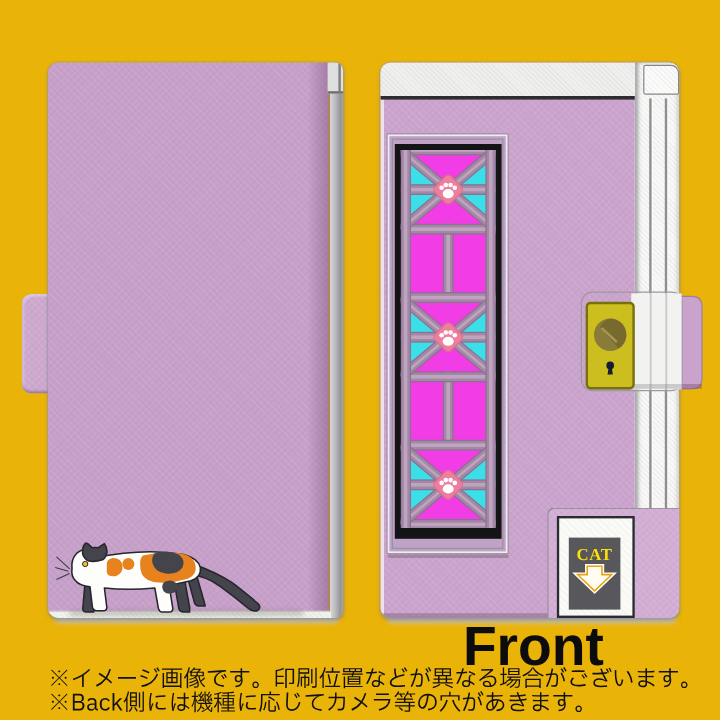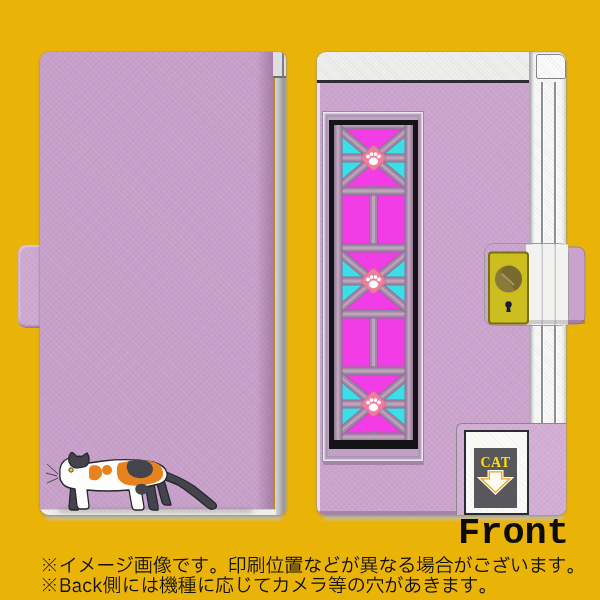--- a/index.html
+++ b/index.html
@@ -244,21 +244,21 @@
 
     <circle cx="28.5" cy="39" r="13.5" fill="#8a7b39"></circle>
     <path d="M28.5,25.5 A13.5,13.5 0 0 1 42,39 A13.5,13.5 0 0 1 35.5,50.5 L20,32.5 A13.5,13.5 0 0 1 28.5,25.5 Z" fill="rgba(75,63,22,.28)"></path>
     <path d="M21.5,33.5 L34,45" stroke="rgba(210,195,120,.5)" stroke-width="2" fill="none"></path>
 
     <circle cx="28.5" cy="64.5" r="3.2" fill="#171c30"></circle>
     <path d="M27.2,66 L26.3,72 L30.7,72 L29.8,66 Z" fill="#171c30"></path>
   </svg>
 
 
-  <div class="abs" style="left:320px;top:515px;width:249px;text-align:right;font-family:Liberation Mono, monospace;font-weight:bold;font-size:37px;line-height:1;color:#0c0c0c;">Front</div>
+  <div class="abs" style="left:320px;top:515px;width:249px;text-align:center;font-family:Liberation Sans, sans-serif;font-weight:bold;font-size:46px;line-height:1;color:#0c0c0c;">Front</div>
 
   <svg class="abs" style="left:39px;top:553px;" width="550" height="24" viewBox="0 0 550 24">
       <path transform="translate(1,19)" fill="#111" d="M9.4 -6.7 3.1 -0.4 2.6 -0.9 8.9 -7.2 2.6 -13.5 3.1 -14.0 9.4 -7.7 15.7 -14.0 16.2 -13.5 9.9 -7.2 16.2 -0.9 15.7 -0.4ZM8.6 -12.5Q8.6 -12.8 8.8 -13.1Q9.0 -13.3 9.4 -13.3Q9.8 -13.3 10.0 -13.1Q10.2 -12.8 10.2 -12.5Q10.2 -12.1 10.0 -11.9Q9.8 -11.7 9.4 -11.7Q9.0 -11.7 8.8 -11.9Q8.6 -12.1 8.6 -12.5ZM3.3 -7.2Q3.3 -7.5 3.5 -7.8Q3.7 -8.0 4.1 -8.0Q4.5 -8.0 4.7 -7.8Q4.9 -7.5 4.9 -7.2Q4.9 -6.8 4.7 -6.6Q4.5 -6.4 4.1 -6.4Q3.7 -6.4 3.5 -6.6Q3.3 -6.8 3.3 -7.2ZM13.9 -7.2Q13.9 -7.5 14.1 -7.8Q14.3 -8.0 14.7 -8.0Q15.1 -8.0 15.3 -7.8Q15.5 -7.5 15.5 -7.2Q15.5 -6.8 15.3 -6.6Q15.1 -6.4 14.7 -6.4Q14.3 -6.4 14.1 -6.6Q13.9 -6.8 13.9 -7.2ZM8.6 -1.9Q8.6 -2.2 8.8 -2.5Q9.0 -2.7 9.4 -2.7Q9.8 -2.7 10.0 -2.5Q10.2 -2.2 10.2 -1.9Q10.2 -1.5 10.0 -1.3Q9.8 -1.1 9.4 -1.1Q9.0 -1.1 8.8 -1.3Q8.6 -1.5 8.6 -1.9Z M35.1 -13.6Q32.8 -11.3 29.8 -9.3V0.6H28.4V-8.5Q25.1 -6.5 21.2 -5.1L20.7 -6.4Q24.5 -7.7 28.0 -9.8Q31.6 -12.0 34.2 -14.6Z M52.6 -2.4Q50.7 -4.2 48.5 -5.9Q45.4 -1.7 40.7 0.2L40.0 -1.1Q44.6 -2.9 47.4 -6.7Q44.6 -8.8 42.2 -10.2L42.9 -11.3Q45.6 -9.8 48.1 -7.9Q49.9 -10.6 51.1 -14.6L52.5 -14.2Q51.2 -10.1 49.3 -7.0Q51.6 -5.2 53.4 -3.5Z M73.3 -6.4H58.3V-7.9H73.3Z M92.1 -12.4Q91.1 -14.1 90.2 -15.4L91.2 -15.9Q92.3 -14.3 93.1 -12.9ZM90.0 -11.4Q89.2 -13.0 88.1 -14.4L89.1 -14.9Q90.3 -13.4 91.0 -11.9ZM84.0 -10.8Q82.8 -11.5 81.3 -12.1Q79.8 -12.7 78.5 -13.1L79.0 -14.3Q80.2 -13.9 81.7 -13.3Q83.2 -12.7 84.6 -12.0ZM77.8 -0.9Q81.0 -1.4 83.4 -2.6Q85.8 -3.7 87.6 -5.8Q89.3 -7.8 90.7 -10.8L91.8 -10.0Q89.8 -5.4 86.5 -2.9Q83.2 -0.3 78.2 0.4ZM82.6 -6.1Q81.2 -6.7 79.7 -7.4Q78.2 -8.0 76.9 -8.3L77.4 -9.6Q78.7 -9.2 80.2 -8.5Q81.8 -7.9 83.1 -7.3Z M95.0 -13.8V-14.9H111.8V-13.8H103.9V-11.7H108.0V-2.7H98.6V-11.7H102.7V-13.8ZM96.7 -0.7H110.1V-11.2H111.2V1.4H110.1V0.4H96.7V1.4H95.5V-11.2H96.7ZM102.7 -7.8V-10.7H99.7V-7.8ZM106.9 -7.8V-10.7H103.9V-7.8ZM102.7 -6.8H99.7V-3.8H102.7ZM103.9 -6.8V-3.8H106.9V-6.8Z M118.3 -15.7Q117.8 -13.1 116.8 -10.8V1.5H115.6V-8.6Q114.9 -7.4 114.0 -6.4L113.3 -7.4Q114.7 -9.1 115.7 -11.2Q116.6 -13.2 117.2 -16.0ZM131.0 -0.2 130.3 0.8Q128.1 -1.2 126.9 -3.3Q125.7 -5.4 125.3 -8.4H124.5Q124.1 -7.9 123.4 -7.5Q124.4 -6.3 125.0 -4.7Q125.7 -3.0 125.7 -1.6Q125.7 -0.1 125.1 0.5Q124.5 1.1 123.3 1.1H121.8L121.5 0.1H123.2Q124.0 0.1 124.3 -0.2Q124.6 -0.6 124.6 -1.6Q124.6 -2.2 124.5 -2.8Q123.4 -1.9 121.6 -1.1Q119.9 -0.3 118.0 0.2L117.7 -0.8Q119.5 -1.2 121.2 -2.0Q123.0 -2.8 124.2 -3.8Q124.0 -4.4 123.8 -5.0Q122.7 -4.3 121.2 -3.7Q119.6 -3.0 118.1 -2.7L117.7 -3.6Q119.2 -3.9 120.7 -4.5Q122.3 -5.1 123.4 -5.8Q123.1 -6.4 122.6 -7.0Q120.9 -6.0 118.0 -5.3L117.7 -6.2Q119.4 -6.6 120.8 -7.1Q122.2 -7.7 123.1 -8.4H118.7V-11.6Q118.6 -11.4 118.5 -11.4Q118.3 -11.3 118.3 -11.2L117.6 -12.0Q120.5 -13.8 121.6 -15.8L122.6 -15.5Q122.4 -15.1 122.2 -14.8H127.4V-14.0Q126.7 -13.0 125.9 -12.3H129.9V-8.4H126.4Q126.6 -6.5 127.2 -5.0Q128.0 -5.5 128.8 -6.2Q129.7 -6.9 130.2 -7.6L131.0 -6.8Q130.4 -6.1 129.5 -5.4Q128.6 -4.6 127.6 -4.1Q128.2 -3.0 129.0 -2.1Q129.8 -1.2 131.0 -0.2ZM121.5 -13.8Q120.8 -13.1 119.8 -12.3H124.5Q125.5 -13.1 126.0 -13.8ZM123.7 -11.4H119.8V-9.3H123.7ZM124.8 -9.3H128.8V-11.4H124.8Z M146.4 0.4Q142.3 0.1 140.3 -1.3Q138.3 -2.8 138.3 -5.4Q138.3 -7.4 139.3 -8.9Q140.3 -10.4 141.8 -11.2Q142.7 -11.8 144.0 -12.0V-12.1Q137.9 -11.7 133.2 -11.4L133.1 -12.7Q140.1 -13.2 148.3 -13.6L148.4 -12.4Q147.3 -12.3 146.6 -12.2Q145.9 -12.1 145.2 -11.9Q143.8 -11.5 142.5 -10.5Q141.2 -9.6 140.5 -8.3Q139.7 -7.1 139.7 -5.6Q139.7 -3.5 141.3 -2.3Q143.0 -1.2 146.6 -1.0ZM148.2 -7.1Q147.2 -8.8 146.2 -10.0L147.2 -10.6Q148.4 -8.9 149.1 -7.6ZM146.2 -6.0Q145.3 -7.6 144.2 -9.0L145.2 -9.6Q146.3 -8.0 147.1 -6.6Z M167.8 -11.6H161.8V-7.6Q162.2 -6.4 162.2 -4.9Q162.2 -2.2 160.7 -0.8Q159.2 0.5 156.4 0.7L156.1 -0.6Q158.7 -0.7 159.9 -1.8Q161.1 -2.9 161.0 -5.0H160.9Q160.6 -4.3 160.0 -3.9Q159.3 -3.4 158.4 -3.4Q157.7 -3.4 157.0 -3.8Q156.4 -4.1 156.0 -4.8Q155.6 -5.5 155.6 -6.5Q155.6 -8.0 156.4 -8.8Q157.2 -9.6 158.5 -9.6Q159.1 -9.6 159.6 -9.4Q160.1 -9.2 160.4 -8.8H160.5V-11.6H151.8V-12.8H160.5V-15.2H161.8V-12.8H167.8ZM160.6 -6.6Q160.6 -7.4 160.1 -7.9Q159.5 -8.5 158.7 -8.5Q157.9 -8.5 157.4 -7.9Q156.9 -7.4 156.9 -6.5Q156.9 -5.6 157.4 -5.1Q157.9 -4.6 158.7 -4.6Q159.5 -4.6 160.1 -5.2Q160.6 -5.7 160.6 -6.6Z M170.3 -1.3Q170.3 -2.6 171.0 -3.3Q171.8 -4.0 173.0 -4.0Q174.2 -4.0 174.9 -3.3Q175.7 -2.6 175.7 -1.3Q175.7 -0.1 174.9 0.7Q174.2 1.4 173.0 1.4Q171.8 1.4 171.0 0.7Q170.3 -0.1 170.3 -1.3ZM174.6 -1.1V-1.6Q174.6 -2.2 174.1 -2.6Q173.7 -3.0 173.0 -3.0Q172.3 -3.0 171.8 -2.6Q171.4 -2.2 171.4 -1.6V-1.1Q171.4 -0.4 171.8 -0.0Q172.3 0.3 173.0 0.3Q173.7 0.3 174.1 -0.0Q174.6 -0.4 174.6 -1.1Z M196.6 -14.5Q195.5 -13.8 194.0 -13.4Q192.5 -12.9 190.9 -12.7V-8.9H196.4V-7.8H190.9V-3.2H196.5V-2.1H190.9V-0.0H189.7V-13.7Q191.5 -13.9 193.2 -14.3Q194.9 -14.8 196.0 -15.5ZM197.7 -14.7H205.1V-3.2Q205.1 -2.5 204.8 -2.3Q204.5 -2.0 203.8 -2.0H200.9L200.6 -3.1H203.8V-13.6H199.0V1.4H197.7Z M222.8 -15.5H223.9V-0.3Q223.9 0.5 223.6 0.8Q223.3 1.1 222.6 1.1H220.1L219.8 -0.1H222.8ZM217.7 -15.1V-10.6H209.8Q209.8 -6.1 209.5 -3.6Q209.2 -1.1 208.4 0.7L207.4 -0.0Q208.2 -1.8 208.4 -4.1Q208.7 -6.5 208.7 -10.6V-15.1ZM219.3 -14.6H220.4V-2.4H219.3ZM209.8 -11.7H216.6V-14.0H209.8ZM214.7 -10.0V-8.1H217.8V-1.6Q217.8 -1.0 217.5 -0.7Q217.3 -0.5 216.7 -0.5H215.5L215.2 -1.5H216.7V-7.0H214.7V1.4H213.6V-7.0H211.7V-0.2H210.6V-8.1H213.6V-10.0Z M231.5 -15.5Q230.9 -12.8 229.8 -10.6V1.4H228.7V-8.6Q227.8 -7.3 227.0 -6.4L226.2 -7.4Q227.8 -9.0 228.8 -11.1Q229.8 -13.1 230.4 -15.9ZM231.3 -11.4V-12.6H236.5V-15.7H237.8V-12.6H243.2V-11.4ZM243.5 -0.6V0.6H230.8V-0.6H237.9Q239.5 -5.3 240.2 -10.4L241.5 -10.2Q240.6 -4.7 239.2 -0.6ZM234.7 -1.8Q234.0 -6.4 233.0 -9.9L234.1 -10.3Q235.3 -6.7 235.8 -2.2Z M262.3 -10.7V-9.7H254.6L254.4 -9.2Q254.2 -8.8 254.1 -8.5H260.3V-1.5H249.7V-8.5H253.0Q253.3 -9.5 253.4 -9.7H245.3V-10.7H253.7Q254.0 -11.7 254.0 -11.8H245.9V-15.2H261.7V-11.8H255.1L254.8 -10.7ZM250.8 -14.3H247.1V-12.8H250.8ZM251.9 -14.3V-12.8H255.6V-14.3ZM256.7 -12.8H260.5V-14.3H256.7ZM246.4 -8.3H247.6V-0.4H262.2V0.6H247.6V1.5H246.4ZM250.8 -6.5H259.2V-7.6H250.8ZM259.2 -5.6H250.8V-4.5H259.2ZM250.8 -3.6V-2.4H259.2V-3.6Z M274.1 -11.1Q272.2 -10.9 270.2 -10.8Q268.6 -6.1 266.4 -1.9L265.1 -2.5Q267.3 -6.4 268.8 -10.8Q267.5 -10.7 266.2 -10.7Q265.4 -10.7 265.1 -10.7V-12.0Q265.4 -12.0 266.2 -12.0Q267.7 -12.0 269.2 -12.0Q269.6 -13.6 270.1 -15.2L271.4 -14.9Q270.9 -13.2 270.6 -12.1Q272.3 -12.2 274.0 -12.4ZM276.6 -4.4Q278.6 -3.6 280.4 -2.0L279.7 -1.0Q278.3 -2.3 276.6 -3.1L276.7 -2.4Q276.7 -1.0 275.8 -0.2Q274.9 0.6 273.2 0.6Q271.6 0.6 270.7 -0.2Q269.8 -1.0 269.8 -2.3Q269.8 -3.6 270.7 -4.5Q271.6 -5.3 273.2 -5.3Q274.2 -5.3 275.4 -4.9L275.4 -6.7Q275.3 -8.3 276.1 -9.1Q276.9 -9.9 278.3 -9.9Q278.8 -9.9 279.5 -9.8L279.6 -9.9Q277.3 -11.0 275.3 -11.6L275.8 -12.8Q277.2 -12.3 278.6 -11.6Q280.0 -11.0 280.9 -10.4L280.4 -9.2Q279.7 -9.4 279.0 -9.4Q276.6 -9.4 276.6 -6.7ZM275.4 -3.7Q274.2 -4.1 273.2 -4.1Q272.2 -4.1 271.6 -3.6Q271.1 -3.2 271.1 -2.4Q271.1 -1.5 271.6 -1.1Q272.1 -0.6 273.2 -0.6Q275.4 -0.6 275.4 -2.5Z M297.5 -15.9Q298.7 -14.3 299.4 -12.9L298.5 -12.4Q297.5 -14.1 296.5 -15.4ZM296.4 -11.4Q295.6 -13.0 294.5 -14.4L295.5 -14.9Q296.7 -13.4 297.4 -11.9ZM297.5 -1.2 297.6 0.1Q294.3 0.6 291.3 0.6Q288.0 0.6 286.4 -0.4Q284.8 -1.3 284.8 -3.2Q284.8 -5.9 289.3 -8.0Q288.4 -10.5 288.4 -14.9H289.8Q289.7 -10.8 290.6 -8.5Q293.1 -9.5 296.9 -10.3L297.1 -9.0Q291.7 -7.9 289.0 -6.4Q286.2 -4.9 286.2 -3.2Q286.2 -1.9 287.4 -1.3Q288.6 -0.8 291.3 -0.8Q294.2 -0.8 297.5 -1.2Z M317.5 -16.1Q318.6 -14.4 319.4 -12.9L318.4 -12.4Q317.4 -14.3 316.5 -15.5ZM316.3 -11.4Q315.5 -13.2 314.4 -14.6L315.4 -15.1Q316.7 -13.3 317.3 -12.0ZM308.6 -10.9Q308.8 -10.9 309.2 -10.9Q310.8 -10.9 311.5 -10.1Q312.3 -9.2 312.3 -7.6Q312.3 -4.1 312.0 -2.5Q311.7 -0.8 311.0 -0.2Q310.4 0.3 309.1 0.3Q308.1 0.3 306.6 0.1L306.6 -1.2Q307.9 -1.0 308.9 -1.0Q309.7 -1.0 310.2 -1.4Q310.6 -1.7 310.8 -3.2Q311.0 -4.6 311.0 -7.7Q311.0 -8.7 310.6 -9.2Q310.1 -9.7 309.1 -9.7Q308.8 -9.7 308.6 -9.7L307.0 -9.6Q306.3 -6.7 305.4 -4.3Q304.6 -1.9 303.4 0.6L302.2 0.0Q303.3 -2.3 304.1 -4.5Q305.0 -6.8 305.7 -9.4L302.2 -9.1L302.0 -10.3L306.0 -10.7Q306.4 -12.5 306.9 -15.0L308.2 -14.8Q307.8 -12.7 307.3 -10.8ZM315.5 -11.5Q317.3 -8.2 318.1 -4.4L316.9 -4.1Q316.1 -7.8 314.3 -10.9Z M332.6 -3.4H337.4V-2.4H320.6V-3.4H325.1V-5.5H321.3V-6.6H325.1V-8.5H322.2V-15.1H335.8V-8.5H332.6V-6.6H336.8V-5.5H332.6ZM328.3 -12.3V-14.1H323.3V-12.3ZM329.4 -12.3H334.7V-14.1H329.4ZM328.3 -11.4H323.3V-9.5H328.3ZM329.4 -11.4V-9.5H334.7V-11.4ZM331.4 -8.5H326.3V-6.6H331.4ZM331.4 -5.5H326.3V-3.4H331.4ZM320.4 0.6Q323.8 -0.4 326.2 -2.0L327.0 -1.2Q324.5 0.5 321.0 1.6ZM331.5 -2.0Q334.2 -1.0 337.5 0.6L336.8 1.6Q335.4 0.8 333.9 0.1Q332.3 -0.6 330.8 -1.1Z M349.3 -11.1Q347.4 -10.9 345.4 -10.8Q343.8 -6.1 341.6 -1.9L340.3 -2.5Q342.5 -6.4 344.0 -10.8Q342.7 -10.7 341.4 -10.7Q340.6 -10.7 340.3 -10.7V-12.0Q340.6 -12.0 341.4 -12.0Q342.9 -12.0 344.4 -12.0Q344.8 -13.6 345.3 -15.2L346.6 -14.9Q346.1 -13.2 345.8 -12.1Q347.5 -12.2 349.2 -12.4ZM351.8 -4.4Q353.8 -3.6 355.6 -2.0L354.9 -1.0Q353.5 -2.3 351.8 -3.1L351.9 -2.4Q351.9 -1.0 351.0 -0.2Q350.1 0.6 348.4 0.6Q346.8 0.6 345.9 -0.2Q345.0 -1.0 345.0 -2.3Q345.0 -3.6 345.9 -4.5Q346.8 -5.3 348.4 -5.3Q349.4 -5.3 350.6 -4.9L350.6 -6.7Q350.5 -8.3 351.3 -9.1Q352.1 -9.9 353.5 -9.9Q354.0 -9.9 354.7 -9.8L354.8 -9.9Q352.5 -11.0 350.5 -11.6L351.0 -12.8Q352.4 -12.3 353.8 -11.6Q355.2 -11.0 356.1 -10.4L355.6 -9.2Q354.9 -9.4 354.2 -9.4Q351.8 -9.4 351.8 -6.7ZM350.6 -3.7Q349.4 -4.1 348.4 -4.1Q347.4 -4.1 346.8 -3.6Q346.3 -3.2 346.3 -2.4Q346.3 -1.5 346.8 -1.1Q347.3 -0.6 348.4 -0.6Q350.6 -0.6 350.6 -2.5Z M373.7 -4.4Q373.7 -2.9 372.8 -1.8Q372.0 -0.6 370.4 0.0Q368.9 0.6 366.7 0.6Q364.6 0.6 363.4 -0.1Q362.3 -0.9 362.3 -2.2Q362.3 -3.4 363.2 -4.1Q364.1 -4.8 365.4 -4.8Q367.0 -4.8 368.0 -3.8Q369.1 -2.8 369.4 -0.9Q370.9 -1.3 371.6 -2.2Q372.3 -3.1 372.3 -4.3Q372.3 -6.0 371.4 -6.9Q370.4 -7.8 368.5 -7.8Q365.5 -7.8 362.7 -6.3Q362.1 -5.9 361.5 -5.5Q360.9 -5.1 360.0 -4.3L359.2 -5.3L368.9 -13.2L361.1 -13.0L361.0 -14.2L370.9 -14.5L370.9 -13.3L363.9 -7.6L363.9 -7.5Q366.5 -9.0 368.8 -9.0Q370.3 -9.0 371.4 -8.4Q372.5 -7.8 373.1 -6.8Q373.7 -5.7 373.7 -4.4ZM366.7 -0.6Q367.4 -0.6 368.2 -0.7Q368.0 -2.2 367.3 -3.0Q366.5 -3.7 365.4 -3.7Q364.6 -3.7 364.1 -3.3Q363.6 -2.9 363.6 -2.2Q363.6 -0.6 366.7 -0.6Z M382.3 -2.9Q380.2 -1.8 377.0 -0.8L376.7 -1.9Q378.0 -2.2 379.0 -2.7V-9.4H377.0V-10.5H379.0V-15.7H380.1V-10.5H382.3V-9.4H380.1V-3.1Q380.9 -3.5 382.1 -4.0ZM383.5 -15.1H392.9V-9.5H383.5ZM384.6 -12.8H391.8V-14.2H384.6ZM384.6 -10.4H391.8V-11.9H384.6ZM393.9 -7.2H386.3Q385.9 -6.5 385.3 -5.9H393.4Q393.4 -4.1 393.3 -3.0Q393.3 -1.9 393.1 -0.9Q393.0 0.3 392.4 0.7Q391.9 1.2 390.6 1.2H389.1L388.8 0.2H390.4Q391.0 0.2 391.4 0.1Q391.7 0.0 391.8 -0.2Q392.0 -0.5 392.1 -1.0Q392.2 -1.8 392.2 -2.7Q392.3 -3.6 392.3 -4.9H391.0Q390.2 -2.9 388.8 -1.4Q387.5 0.1 385.3 1.3L384.7 0.4Q386.7 -0.7 387.9 -2.0Q389.2 -3.3 390.0 -4.9H387.8Q385.9 -2.0 382.4 -0.3L381.9 -1.2Q383.5 -2.0 384.7 -2.9Q385.8 -3.8 386.6 -4.9H384.3Q383.5 -4.3 382.3 -3.6L381.8 -4.5Q384.1 -5.7 385.1 -7.2H382.7V-8.2H393.9Z M395.3 -9.3Q398.8 -10.9 400.6 -12.4Q402.5 -14.0 403.3 -15.7H404.8Q405.6 -14.0 407.6 -12.5Q409.5 -10.9 413.1 -9.3L412.5 -8.2Q408.7 -9.9 406.6 -11.6Q404.6 -13.3 404.1 -15.1H404.0Q403.4 -13.3 401.5 -11.6Q399.6 -9.9 396.0 -8.2ZM408.4 -8.9H399.9V-10.0H408.4ZM397.8 -6.4H410.6V1.3H409.4V0.3H399.0V1.3H397.8ZM399.0 -5.3V-0.8H409.4V-5.3Z M430.3 -16.1Q431.4 -14.4 432.2 -12.9L431.2 -12.4Q430.2 -14.3 429.3 -15.5ZM429.1 -11.4Q428.3 -13.2 427.2 -14.6L428.2 -15.1Q429.5 -13.3 430.1 -12.0ZM421.4 -10.9Q421.6 -10.9 422.0 -10.9Q423.6 -10.9 424.3 -10.1Q425.1 -9.2 425.1 -7.6Q425.1 -4.1 424.8 -2.5Q424.5 -0.8 423.8 -0.2Q423.2 0.3 421.9 0.3Q420.9 0.3 419.4 0.1L419.4 -1.2Q420.7 -1.0 421.7 -1.0Q422.5 -1.0 423.0 -1.4Q423.4 -1.7 423.6 -3.2Q423.8 -4.6 423.8 -7.7Q423.8 -8.7 423.4 -9.2Q422.9 -9.7 421.9 -9.7Q421.6 -9.7 421.4 -9.7L419.8 -9.6Q419.1 -6.7 418.2 -4.3Q417.4 -1.9 416.2 0.6L415.0 0.0Q416.1 -2.3 416.9 -4.5Q417.8 -6.8 418.5 -9.4L415.0 -9.1L414.8 -10.3L418.8 -10.7Q419.2 -12.5 419.7 -15.0L421.0 -14.8Q420.6 -12.7 420.1 -10.8ZM428.3 -11.5Q430.1 -8.2 430.9 -4.4L429.7 -4.1Q428.9 -7.8 427.1 -10.9Z M436.5 -13.3Q439.7 -13.4 442.4 -13.4Q444.6 -13.4 447.2 -13.3L447.1 -12.0Q444.9 -12.1 442.5 -12.1Q439.4 -12.1 436.5 -11.9ZM448.5 -7.4Q447.5 -9.2 446.5 -10.5L447.5 -11.0Q448.8 -9.3 449.5 -8.0ZM446.5 -6.4Q445.7 -7.8 444.5 -9.4L445.5 -10.0Q446.8 -8.3 447.5 -6.9ZM435.3 -3.6Q435.3 -4.6 435.8 -5.5Q436.3 -6.5 437.2 -7.4L438.3 -6.7Q436.7 -5.0 436.7 -3.7Q436.7 -2.6 438.0 -2.0Q439.3 -1.3 442.0 -1.3Q443.4 -1.3 445.0 -1.5Q446.6 -1.6 447.9 -1.9L448.1 -0.6Q446.8 -0.3 445.2 -0.2Q443.5 0.0 442.0 0.0Q438.7 0.0 437.0 -0.9Q435.3 -1.9 435.3 -3.6Z M468.1 -15.6Q469.0 -14.2 469.7 -12.5L468.7 -12.1Q468.0 -13.8 467.1 -15.1ZM455.7 -3.0Q455.7 -1.7 457.0 -1.1Q458.2 -0.6 460.8 -0.6Q462.0 -0.6 463.4 -0.7Q464.7 -0.8 465.8 -1.0L466.0 0.2Q464.9 0.4 463.5 0.6Q462.0 0.7 460.7 0.7Q457.5 0.7 455.9 -0.2Q454.4 -1.1 454.4 -3.1Q454.4 -4.8 455.7 -5.8Q457.0 -6.7 459.3 -6.7Q460.9 -6.7 462.1 -6.3Q463.3 -5.8 464.4 -4.9L464.5 -4.9Q463.1 -7.4 461.9 -10.2Q458.7 -10.0 453.7 -10.0V-11.3Q458.3 -11.3 461.4 -11.5Q460.8 -13.0 460.2 -14.7L461.4 -15.0Q462.0 -13.5 462.7 -11.6Q464.3 -11.7 465.9 -11.9L466.1 -10.7Q464.5 -10.4 463.2 -10.3Q464.6 -7.3 466.3 -4.5L465.2 -3.8Q462.8 -5.5 459.5 -5.5Q457.7 -5.5 456.7 -4.9Q455.7 -4.2 455.7 -3.0ZM466.0 -14.9Q467.0 -13.3 467.6 -11.8L466.5 -11.3Q466.0 -12.8 464.9 -14.4Z M472.3 -11.9 472.3 -13.6 473.7 -13.5Q473.6 -12.2 473.6 -11.5Q473.6 -8.4 474.0 -6.2Q474.4 -3.9 475.0 -2.7Q475.5 -1.6 476.3 -1.6Q476.9 -1.6 477.4 -2.6Q477.8 -3.6 478.1 -5.9L479.4 -5.6Q479.0 -2.8 478.2 -1.5Q477.5 -0.2 476.3 -0.2Q474.4 -0.2 473.3 -3.2Q472.3 -6.2 472.3 -11.9ZM485.8 -3.1Q485.6 -5.6 484.6 -8.0Q483.7 -10.4 482.2 -12.3L483.3 -13.0Q484.9 -11.0 485.9 -8.5Q486.9 -5.9 487.2 -3.3Z M504.8 -0.0Q501.9 -2.1 499.2 -3.2V-2.1Q499.2 0.7 495.6 0.7Q493.9 0.7 492.9 -0.1Q491.9 -0.9 491.9 -2.2Q491.9 -3.6 492.9 -4.3Q493.9 -5.1 495.7 -5.1Q496.6 -5.1 497.9 -4.8V-7.6Q495.4 -7.6 492.0 -7.7L492.1 -8.9Q494.4 -8.7 497.9 -8.7V-11.5Q495.3 -11.5 491.4 -11.7L491.5 -12.9Q495.2 -12.7 497.9 -12.7V-15.1H499.2V-12.7Q502.6 -12.8 505.3 -13.0L505.3 -11.8Q502.2 -11.6 499.2 -11.5V-8.7Q502.4 -8.8 504.7 -8.9L504.8 -7.7Q502.7 -7.6 499.2 -7.6V-4.4Q502.2 -3.4 505.5 -1.1ZM497.9 -3.6Q496.7 -3.9 495.6 -3.9Q494.4 -3.9 493.8 -3.5Q493.2 -3.0 493.2 -2.2Q493.2 -1.4 493.8 -0.9Q494.5 -0.5 495.6 -0.5Q496.7 -0.5 497.3 -0.9Q497.9 -1.3 497.9 -2.2Z M525.0 -11.6H519.0V-7.6Q519.4 -6.4 519.4 -4.9Q519.4 -2.2 517.9 -0.8Q516.4 0.5 513.6 0.7L513.3 -0.6Q515.9 -0.7 517.1 -1.8Q518.3 -2.9 518.2 -5.0H518.1Q517.8 -4.3 517.2 -3.9Q516.5 -3.4 515.6 -3.4Q514.9 -3.4 514.2 -3.8Q513.6 -4.1 513.2 -4.8Q512.8 -5.5 512.8 -6.5Q512.8 -8.0 513.6 -8.8Q514.4 -9.6 515.7 -9.6Q516.3 -9.6 516.8 -9.4Q517.3 -9.2 517.6 -8.8H517.7V-11.6H509.0V-12.8H517.7V-15.2H519.0V-12.8H525.0ZM517.8 -6.6Q517.8 -7.4 517.3 -7.9Q516.7 -8.5 515.9 -8.5Q515.1 -8.5 514.6 -7.9Q514.1 -7.4 514.1 -6.5Q514.1 -5.6 514.6 -5.1Q515.1 -4.6 515.9 -4.6Q516.7 -4.6 517.3 -5.2Q517.8 -5.7 517.8 -6.6Z M527.5 -1.3Q527.5 -2.6 528.2 -3.3Q529.0 -4.0 530.2 -4.0Q531.4 -4.0 532.1 -3.3Q532.9 -2.6 532.9 -1.3Q532.9 -0.1 532.1 0.7Q531.4 1.4 530.2 1.4Q529.0 1.4 528.2 0.7Q527.5 -0.1 527.5 -1.3ZM531.8 -1.1V-1.6Q531.8 -2.2 531.3 -2.6Q530.9 -3.0 530.2 -3.0Q529.5 -3.0 529.0 -2.6Q528.6 -2.2 528.6 -1.6V-1.1Q528.6 -0.4 529.0 -0.0Q529.5 0.3 530.2 0.3Q530.9 0.3 531.3 -0.0Q531.8 -0.4 531.8 -1.1Z"></path>
     </svg>
 
   <svg class="abs" style="left:39px;top:573px;" width="550" height="24" viewBox="0 0 550 24">
       <path transform="translate(1,19)" fill="#111" d="M9.4 -6.7 3.1 -0.4 2.6 -0.9 8.9 -7.2 2.6 -13.5 3.1 -14.0 9.4 -7.7 15.7 -14.0 16.2 -13.5 9.9 -7.2 16.2 -0.9 15.7 -0.4ZM8.6 -12.5Q8.6 -12.8 8.8 -13.1Q9.0 -13.3 9.4 -13.3Q9.8 -13.3 10.0 -13.1Q10.2 -12.8 10.2 -12.5Q10.2 -12.1 10.0 -11.9Q9.8 -11.7 9.4 -11.7Q9.0 -11.7 8.8 -11.9Q8.6 -12.1 8.6 -12.5ZM3.3 -7.2Q3.3 -7.5 3.5 -7.8Q3.7 -8.0 4.1 -8.0Q4.5 -8.0 4.7 -7.8Q4.9 -7.5 4.9 -7.2Q4.9 -6.8 4.7 -6.6Q4.5 -6.4 4.1 -6.4Q3.7 -6.4 3.5 -6.6Q3.3 -6.8 3.3 -7.2ZM13.9 -7.2Q13.9 -7.5 14.1 -7.8Q14.3 -8.0 14.7 -8.0Q15.1 -8.0 15.3 -7.8Q15.5 -7.5 15.5 -7.2Q15.5 -6.8 15.3 -6.6Q15.1 -6.4 14.7 -6.4Q14.3 -6.4 14.1 -6.6Q13.9 -6.8 13.9 -7.2ZM8.6 -1.9Q8.6 -2.2 8.8 -2.5Q9.0 -2.7 9.4 -2.7Q9.8 -2.7 10.0 -2.5Q10.2 -2.2 10.2 -1.9Q10.2 -1.5 10.0 -1.3Q9.8 -1.1 9.4 -1.1Q9.0 -1.1 8.8 -1.3Q8.6 -1.5 8.6 -1.9Z M20.7 0.0V-13.8H26.3Q28.0 -13.8 29.0 -12.8Q29.9 -11.9 29.9 -10.2Q29.9 -8.9 29.3 -8.2Q28.6 -7.5 27.7 -7.3V-7.2Q28.3 -7.1 28.9 -6.8Q29.5 -6.4 30.0 -5.7Q30.4 -5.0 30.4 -4.0Q30.4 -2.8 29.9 -1.9Q29.5 -1.0 28.7 -0.5Q27.9 0.0 26.9 0.0ZM26.1 -7.8Q27.1 -7.8 27.7 -8.3Q28.2 -8.8 28.2 -9.8V-10.4Q28.2 -11.4 27.7 -11.9Q27.1 -12.4 26.1 -12.4H22.2V-7.8ZM26.4 -1.4Q27.5 -1.4 28.1 -2.0Q28.7 -2.5 28.7 -3.6V-4.3Q28.7 -5.3 28.1 -5.9Q27.5 -6.4 26.4 -6.4H22.2V-1.4Z M32.6 -2.8Q32.6 -4.3 33.6 -5.0Q34.7 -5.8 36.9 -5.8H38.9V-6.8Q38.9 -8.0 38.3 -8.5Q37.7 -9.1 36.5 -9.1Q34.8 -9.1 33.8 -7.6L32.9 -8.4Q33.4 -9.3 34.3 -9.9Q35.2 -10.4 36.5 -10.4Q38.4 -10.4 39.4 -9.5Q40.4 -8.6 40.4 -7.0V-1.3H41.6V0.0H40.8Q39.2 0.0 39.0 -1.7H38.9Q38.6 -0.7 37.8 -0.2Q37.0 0.2 35.9 0.2Q34.3 0.2 33.5 -0.6Q32.6 -1.4 32.6 -2.8ZM38.9 -3.0V-4.7H36.8Q35.5 -4.7 34.8 -4.3Q34.1 -3.9 34.1 -3.1V-2.7Q34.1 -1.9 34.7 -1.5Q35.2 -1.0 36.2 -1.0Q37.4 -1.0 38.1 -1.6Q38.9 -2.1 38.9 -3.0Z M43.1 -5.1Q43.1 -7.6 44.3 -9.0Q45.6 -10.4 47.7 -10.4Q49.1 -10.4 50.0 -9.8Q51.0 -9.1 51.5 -8.0L50.2 -7.4Q49.9 -8.2 49.2 -8.6Q48.6 -9.1 47.7 -9.1Q46.3 -9.1 45.5 -8.2Q44.8 -7.4 44.8 -5.9V-4.2Q44.8 -2.8 45.5 -1.9Q46.3 -1.1 47.7 -1.1Q49.6 -1.1 50.5 -2.9L51.5 -2.2Q51.0 -1.0 50.1 -0.4Q49.1 0.2 47.7 0.2Q45.6 0.2 44.3 -1.2Q43.1 -2.6 43.1 -5.1Z M55.3 0.0H53.8V-14.6H55.3V-5.3H55.4L56.9 -7.0L59.9 -10.2H61.8L57.9 -6.1L62.1 0.0H60.3L56.9 -5.2L55.3 -3.6Z M67.6 -15.6Q67.2 -13.2 66.3 -11.1V1.4H65.2V-8.7Q64.5 -7.4 63.7 -6.4L63.0 -7.4Q64.3 -9.0 65.2 -11.1Q66.0 -13.2 66.6 -15.9ZM78.8 -15.7H79.9V-0.1Q79.9 0.6 79.6 0.8Q79.4 1.1 78.7 1.1H76.4L76.1 0.0H78.8ZM68.3 -15.1H74.1V-3.5H68.3ZM75.7 -14.9H76.8V-2.4H75.7ZM73.0 -11.6V-14.1H69.4V-11.6ZM73.0 -8.2V-10.6H69.4V-8.2ZM69.4 -7.2V-4.5H73.0V-7.2ZM72.6 -3.0Q73.1 -2.3 73.7 -1.3Q74.4 -0.3 74.7 0.4L73.8 1.1Q73.4 0.2 72.8 -0.7Q72.3 -1.7 71.8 -2.4ZM67.2 0.6Q67.8 -0.0 68.5 -1.0Q69.2 -2.0 69.6 -3.0L70.5 -2.4Q70.1 -1.4 69.4 -0.4Q68.7 0.7 67.9 1.4Z M84.9 0.3Q84.3 -2.9 84.3 -5.5Q84.3 -9.8 85.3 -14.6L86.6 -14.4Q86.0 -12.1 85.8 -9.9Q85.6 -7.6 85.6 -5.5Q85.6 -3.5 85.7 -2.2H85.8Q85.9 -3.1 86.2 -4.0Q86.4 -4.9 86.9 -6.0L88.0 -5.5Q87.2 -3.8 86.8 -2.8Q86.4 -1.7 86.3 -0.8Q86.2 -0.4 86.2 -0.3Q86.2 -0.2 86.3 0.2ZM89.6 -12.0Q91.4 -12.3 93.6 -12.5Q95.8 -12.6 97.9 -12.6V-11.3Q95.8 -11.3 93.7 -11.1Q91.5 -11.0 89.7 -10.7ZM90.5 -7.1 91.8 -6.7Q91.0 -5.0 91.0 -4.0Q91.0 -3.0 91.7 -2.4Q92.5 -1.9 94.1 -1.9Q96.1 -1.9 98.1 -2.3L98.2 -1.0Q97.3 -0.9 96.2 -0.8Q95.1 -0.7 94.1 -0.7Q91.9 -0.7 90.8 -1.4Q89.6 -2.2 89.6 -3.9Q89.6 -5.3 90.5 -7.1Z M117.2 -1.1Q115.9 -2.4 114.4 -3.2V-2.3Q114.4 -1.0 113.5 -0.3Q112.6 0.4 111.0 0.4Q109.5 0.4 108.6 -0.3Q107.7 -1.1 107.7 -2.4Q107.7 -3.7 108.6 -4.5Q109.4 -5.3 111.0 -5.3Q112.0 -5.3 113.1 -4.9V-9.8H113.0Q110.1 -9.8 107.6 -9.9L107.6 -11.1Q110.0 -11.0 113.0 -11.0H113.1V-14.8H114.4V-11.0Q116.0 -11.1 117.4 -11.2L117.4 -10.0Q115.6 -9.9 114.4 -9.8V-4.5Q116.1 -3.7 118.0 -2.1ZM104.5 -2.1Q104.6 -3.0 104.8 -3.9Q105.1 -4.8 105.6 -6.0L106.7 -5.5Q105.8 -3.8 105.5 -2.7Q105.1 -1.6 104.9 -0.7Q104.9 -0.3 104.9 -0.2Q104.9 -0.0 104.9 0.3L103.6 0.4Q103.0 -2.8 103.0 -5.5Q103.0 -9.9 104.0 -14.6L105.2 -14.5Q104.7 -12.2 104.5 -9.9Q104.2 -7.6 104.2 -5.5Q104.2 -3.4 104.4 -2.1ZM113.1 -3.7Q112.0 -4.1 111.0 -4.1Q110.0 -4.1 109.5 -3.7Q108.9 -3.2 108.9 -2.4Q108.9 -1.6 109.5 -1.2Q110.0 -0.8 111.0 -0.8Q112.1 -0.8 112.6 -1.2Q113.1 -1.6 113.1 -2.4Z M125.0 -6.4 124.3 -5.7 123.2 -8.4Q123.2 -8.5 123.1 -8.5Q123.1 -8.5 123.1 -8.4V1.5H122.0V-8.3H121.9Q121.8 -5.3 120.2 -2.8L119.5 -3.7Q120.6 -5.4 121.2 -7.3Q121.7 -9.2 121.9 -11.2H119.8V-12.2H122.0V-15.8H123.1V-12.2H125.1V-11.2H123.1V-8.9H123.2L123.4 -9.1Q123.6 -9.2 123.7 -9.2Q123.8 -9.2 123.9 -9.0ZM131.5 -13.0 132.2 -13.7 132.8 -13.1Q133.6 -14.4 134.2 -15.8L135.1 -15.3Q134.3 -13.8 133.4 -12.4Q133.8 -12.0 134.2 -11.4Q135.1 -12.8 135.6 -13.8L136.5 -13.3Q135.9 -12.2 135.1 -11.1Q134.3 -9.9 133.6 -9.0Q135.0 -9.2 135.7 -9.3Q135.4 -10.1 135.2 -10.6L136.0 -10.9Q136.7 -9.3 137.1 -7.8L136.2 -7.5L135.9 -8.5Q133.9 -8.1 131.9 -8.0L131.8 -8.9L132.3 -8.9Q132.9 -9.6 133.7 -10.7Q132.8 -11.8 131.5 -13.0ZM127.2 -10.4Q126.2 -11.7 125.0 -12.9L125.7 -13.6L126.3 -13.0Q127.1 -14.3 127.7 -15.7L128.6 -15.3Q127.8 -13.6 126.9 -12.3Q127.2 -12.0 127.5 -11.6L127.7 -11.3Q128.7 -12.8 129.1 -13.8L130.0 -13.3Q129.4 -12.1 128.6 -10.9Q127.8 -9.7 127.1 -8.8Q128.0 -8.8 129.0 -9.0Q128.8 -9.7 128.6 -10.4L129.4 -10.7Q130.0 -9.2 130.4 -7.5L129.5 -7.2L129.3 -8.1Q127.3 -7.8 125.3 -7.7L125.2 -8.7Q125.4 -8.7 125.9 -8.7Q126.5 -9.4 127.2 -10.4ZM136.1 -2.8 137.0 -2.4 136.8 0.5Q136.8 0.9 136.6 1.1Q136.4 1.3 136.0 1.3Q135.7 1.3 135.2 1.0Q133.9 0.1 133.0 -1.1Q131.3 0.3 128.4 1.5L128.0 0.5Q129.4 -0.0 130.5 -0.6Q131.6 -1.2 132.5 -2.0Q131.6 -3.4 131.1 -5.3H128.0V-4.9Q128.0 -3.7 127.8 -3.0L127.9 -2.9L128.0 -3.1Q128.2 -3.3 128.3 -3.3Q128.5 -3.3 128.6 -3.1L130.4 -1.6L129.7 -0.8L127.9 -2.4Q127.8 -2.5 127.7 -2.5Q127.7 -2.5 127.6 -2.4Q126.7 -0.5 124.7 1.3L124.0 0.5Q125.6 -0.9 126.3 -2.1Q127.0 -3.4 127.0 -4.9V-5.3H125.1V-6.3H130.9Q130.4 -8.8 130.4 -12.0V-15.7H131.4V-12.0Q131.4 -8.6 131.9 -6.3H136.9V-5.3H132.1Q132.5 -3.9 133.2 -2.7Q134.1 -3.6 135.0 -4.9L135.8 -4.4Q134.8 -2.8 133.8 -1.8Q134.6 -0.7 135.9 0.2ZM135.1 -6.3Q133.8 -6.9 133.0 -7.1L133.4 -7.9Q134.7 -7.6 135.6 -7.1Z M150.7 -0.0H155.8V0.9H144.2V-0.0H149.6V-1.6H144.6V-2.6H149.6V-4.1H145.5V-10.3H149.6V-11.7H144.7V-12.6H149.6V-14.1Q147.3 -13.9 145.4 -13.9L145.2 -14.9Q147.7 -14.9 150.2 -15.1Q152.8 -15.3 154.6 -15.7L155.1 -14.8Q153.2 -14.4 150.7 -14.2V-12.6H155.7V-11.7H150.7V-10.3H154.9V-4.1H150.7V-2.6H155.4V-1.6H150.7ZM145.0 -4.3 144.2 -3.6 142.5 -6.8Q142.5 -6.9 142.4 -6.9Q142.4 -6.9 142.4 -6.8V1.5H141.3V-7.1H141.2Q141.1 -5.8 140.6 -4.6Q140.1 -3.4 138.9 -2.0L138.2 -3.0Q139.6 -4.7 140.4 -6.3Q141.1 -7.9 141.2 -9.4H138.3V-10.5H141.3V-13.4Q140.0 -13.1 138.8 -12.9L138.5 -13.9Q140.0 -14.1 141.5 -14.6Q143.1 -15.0 144.2 -15.6L144.8 -14.7Q143.9 -14.2 142.4 -13.7V-10.5H144.6V-9.4H142.4V-7.2H142.5L142.7 -7.5Q142.9 -7.6 143.0 -7.6Q143.2 -7.6 143.3 -7.4ZM149.6 -9.4H146.5V-7.7H149.6ZM150.7 -7.7H153.9V-9.4H150.7ZM149.6 -6.8H146.5V-5.0H149.6ZM150.7 -5.0H153.9V-6.8H150.7Z M160.1 0.3Q159.5 -2.9 159.5 -5.5Q159.5 -9.8 160.5 -14.6L161.8 -14.4Q161.2 -12.1 161.0 -9.9Q160.8 -7.6 160.8 -5.5Q160.8 -3.5 160.9 -2.2H161.0Q161.1 -3.1 161.4 -4.0Q161.6 -4.9 162.1 -6.0L163.2 -5.5Q162.4 -3.8 162.0 -2.8Q161.6 -1.7 161.5 -0.8Q161.4 -0.4 161.4 -0.3Q161.4 -0.2 161.5 0.2ZM164.8 -12.0Q166.6 -12.3 168.8 -12.5Q171.0 -12.6 173.1 -12.6V-11.3Q171.0 -11.3 168.9 -11.1Q166.7 -11.0 164.9 -10.7ZM165.7 -7.1 167.0 -6.7Q166.2 -5.0 166.2 -4.0Q166.2 -3.0 166.9 -2.4Q167.7 -1.9 169.3 -1.9Q171.3 -1.9 173.3 -2.3L173.4 -1.0Q172.5 -0.9 171.4 -0.8Q170.3 -0.7 169.3 -0.7Q167.1 -0.7 166.0 -1.4Q164.8 -2.2 164.8 -3.9Q164.8 -5.3 165.7 -7.1Z M193.1 -13.7V-12.6H178.8V-10.3Q178.8 -6.3 178.4 -3.6Q178.0 -0.8 177.0 1.3L175.9 0.2Q176.8 -1.6 177.2 -4.0Q177.5 -6.5 177.5 -10.3V-13.7H184.6V-15.7H185.9V-13.7ZM188.4 -7.7Q187.5 -8.5 186.1 -9.4Q184.7 -10.3 183.4 -10.8L184.1 -11.8Q185.3 -11.2 186.7 -10.3Q188.1 -9.5 189.1 -8.6ZM188.8 -0.1V-4.0L189.9 -3.6V-0.1Q189.9 0.5 189.6 0.8Q189.3 1.1 188.7 1.1H185.5Q184.4 1.1 184.0 0.6Q183.6 0.2 183.6 -0.9V-8.7H184.8V-1.0Q184.8 -0.5 185.0 -0.3Q185.2 -0.1 185.8 -0.1ZM191.0 -7.5Q191.7 -6.0 192.3 -4.2Q192.8 -2.5 193.2 -0.8L192.0 -0.3Q191.7 -2.1 191.2 -3.9Q190.6 -5.6 190.0 -7.0ZM179.2 -0.6Q180.0 -2.1 180.4 -3.7Q180.7 -5.4 180.9 -7.3L182.0 -7.1Q181.9 -5.1 181.5 -3.4Q181.1 -1.6 180.3 0.1Z M198.9 -15.0 200.3 -14.9 199.8 -5.2Q199.6 -0.9 203.3 -0.9Q205.5 -0.9 206.9 -2.4Q208.3 -4.0 209.1 -7.1L210.4 -6.8Q209.6 -3.3 207.8 -1.4Q206.0 0.4 203.3 0.4Q200.8 0.4 199.6 -1.0Q198.3 -2.4 198.4 -5.2ZM209.0 -11.2Q208.0 -13.0 207.0 -14.3L208.0 -14.8Q209.3 -13.1 210.0 -11.8ZM207.0 -10.2Q206.2 -11.6 205.0 -13.2L206.0 -13.8Q207.3 -12.1 208.0 -10.7Z M227.9 0.4Q223.8 0.1 221.8 -1.3Q219.8 -2.8 219.8 -5.4Q219.8 -7.4 220.7 -8.9Q221.7 -10.4 223.2 -11.2Q224.1 -11.8 225.4 -12.0V-12.1Q219.3 -11.7 214.6 -11.4L214.6 -12.7Q221.5 -13.2 229.8 -13.6L229.8 -12.4Q228.8 -12.3 228.0 -12.2Q227.3 -12.1 226.6 -11.9Q225.2 -11.5 223.9 -10.5Q222.7 -9.6 221.9 -8.3Q221.1 -7.1 221.1 -5.6Q221.1 -3.5 222.8 -2.3Q224.4 -1.2 228.1 -1.0Z M247.4 -11.4V-10.2Q247.4 -5.1 247.0 -2.6Q246.8 -1.1 246.0 -0.6Q245.3 -0.0 243.7 -0.0H241.5L241.2 -1.3H243.5Q244.6 -1.3 245.1 -1.7Q245.6 -2.0 245.7 -3.0Q245.9 -4.1 246.0 -6.0Q246.1 -7.8 246.1 -9.6V-10.2H240.5Q240.3 -6.5 238.7 -4.0Q237.2 -1.5 234.3 0.2L233.5 -0.9Q236.2 -2.5 237.6 -4.7Q238.9 -6.8 239.2 -10.2H233.8V-11.4H239.2V-11.7V-15.0H240.5V-11.6V-11.4Z M265.5 -2.4Q263.6 -4.2 261.4 -5.9Q258.3 -1.7 253.5 0.2L252.8 -1.1Q257.4 -2.9 260.3 -6.7Q257.5 -8.8 255.0 -10.2L255.8 -11.3Q258.4 -9.8 261.0 -7.9Q262.7 -10.6 264.0 -14.6L265.3 -14.2Q264.1 -10.1 262.1 -7.0Q264.5 -5.2 266.3 -3.5Z M273.3 -14.1H284.1V-12.8H273.3ZM271.5 -9.6H285.4Q285.2 -5.6 282.8 -3.1Q280.3 -0.6 276.0 0.3L275.5 -1.0Q279.2 -1.8 281.3 -3.6Q283.3 -5.3 283.9 -8.3H271.5Z M291.4 -13.2Q290.6 -12.0 289.5 -11.0L288.7 -11.8Q290.7 -13.5 291.7 -15.9L292.7 -15.6Q292.5 -15.0 292.1 -14.1H297.5V-13.2H294.4Q295.0 -12.1 295.5 -11.2L294.5 -10.8Q293.8 -12.1 293.1 -13.2ZM306.0 -14.1V-13.2H302.4Q303.0 -12.3 303.5 -11.2L302.5 -10.8Q301.9 -12.1 301.2 -13.2H299.5Q299.0 -12.3 298.2 -11.4L297.9 -11.6V-10.0H304.2V-8.9H297.9V-7.2H305.7V-6.1H301.8V-4.3H305.7V-3.3H301.8V-0.1Q301.8 0.6 301.5 0.9Q301.2 1.1 300.6 1.1H297.2L296.9 0.1H300.6V-3.3H289.2V-4.3H300.6V-6.1H289.2V-7.2H296.7V-8.9H290.7V-10.0H296.7V-11.6H297.9L297.4 -12.0Q298.8 -13.6 299.5 -15.9L300.6 -15.7Q300.3 -14.9 300.0 -14.1ZM292.9 -2.9Q294.4 -1.9 295.9 -0.4L295.0 0.4Q293.8 -0.9 292.1 -2.2Z M324.0 -7.1Q324.0 -4.0 322.2 -2.2Q320.4 -0.4 317.0 0.0L316.6 -1.3Q319.7 -1.7 321.2 -3.1Q322.6 -4.5 322.6 -7.0Q322.6 -9.4 321.2 -10.9Q319.7 -12.3 317.2 -12.5Q316.6 -6.8 315.3 -4.1Q314.1 -1.3 312.2 -1.3Q311.2 -1.3 310.4 -1.9Q309.5 -2.4 309.0 -3.5Q308.5 -4.5 308.5 -6.0Q308.5 -8.3 309.6 -10.0Q310.6 -11.8 312.4 -12.8Q314.2 -13.8 316.5 -13.8Q318.7 -13.8 320.4 -13.0Q322.1 -12.1 323.0 -10.6Q324.0 -9.1 324.0 -7.1ZM315.9 -12.5Q314.1 -12.4 312.8 -11.6Q311.4 -10.7 310.6 -9.3Q309.8 -7.8 309.8 -6.0Q309.8 -5.0 310.2 -4.2Q310.5 -3.5 311.0 -3.1Q311.5 -2.7 312.1 -2.7Q313.3 -2.7 314.3 -5.1Q315.3 -7.5 315.9 -12.5Z M341.8 -11.5H328.3V-8.3H327.1V-12.7H334.3V-15.6H335.5V-12.7H343.0V-8.3H341.8ZM326.4 0.3Q328.5 -1.7 329.9 -4.0Q331.2 -6.3 331.9 -8.9L333.2 -8.5Q332.4 -5.8 331.0 -3.3Q329.5 -0.8 327.4 1.2ZM338.0 -8.9Q338.7 -6.3 340.1 -4.1Q341.5 -1.9 343.7 0.2L342.7 1.2Q340.4 -1.0 338.9 -3.4Q337.5 -5.8 336.7 -8.5Z M361.1 -16.1Q362.3 -14.4 363.0 -12.9L362.0 -12.4Q361.0 -14.3 360.1 -15.5ZM359.9 -11.4Q359.1 -13.2 358.1 -14.6L359.1 -15.1Q360.3 -13.3 361.0 -12.0ZM352.3 -10.9Q352.5 -10.9 352.8 -10.9Q354.4 -10.9 355.2 -10.1Q356.0 -9.2 356.0 -7.6Q356.0 -4.1 355.7 -2.5Q355.4 -0.8 354.7 -0.2Q354.0 0.3 352.8 0.3Q351.7 0.3 350.2 0.1L350.3 -1.2Q351.6 -1.0 352.5 -1.0Q353.4 -1.0 353.8 -1.4Q354.3 -1.7 354.5 -3.2Q354.7 -4.6 354.7 -7.7Q354.7 -8.7 354.2 -9.2Q353.8 -9.7 352.7 -9.7Q352.4 -9.7 352.2 -9.7L350.7 -9.6Q350.0 -6.7 349.1 -4.3Q348.2 -1.9 347.1 0.6L345.8 0.0Q346.9 -2.3 347.8 -4.5Q348.6 -6.8 349.3 -9.4L345.8 -9.1L345.7 -10.3L349.6 -10.7Q350.1 -12.5 350.5 -15.0L351.8 -14.8Q351.4 -12.7 351.0 -10.8ZM359.1 -11.5Q360.9 -8.2 361.7 -4.4L360.5 -4.1Q359.7 -7.8 357.9 -10.9Z M380.3 -4.4Q380.3 -2.2 378.6 -0.8Q376.9 0.5 373.9 0.7L373.6 -0.6Q376.2 -0.8 377.6 -1.7Q378.9 -2.7 378.9 -4.5Q378.9 -5.9 378.0 -6.8Q377.1 -7.7 375.4 -8.1Q374.8 -5.7 373.8 -3.8Q372.8 -1.9 371.4 -0.8Q370.0 0.2 368.4 0.2Q366.9 0.2 366.0 -0.6Q365.1 -1.5 365.1 -3.0Q365.1 -4.8 366.4 -6.4Q367.7 -7.9 369.8 -8.8V-8.8Q369.8 -9.6 369.8 -11.4H369.6Q367.5 -11.4 365.5 -11.4L365.6 -12.6Q368.0 -12.6 369.6 -12.6H369.8Q369.9 -14.1 370.0 -15.3L371.2 -15.2Q371.1 -14.1 371.1 -12.6Q376.0 -12.7 378.9 -12.9L379.0 -11.7Q377.4 -11.6 375.1 -11.5Q372.8 -11.4 371.0 -11.4Q371.0 -9.8 371.0 -9.2Q372.3 -9.5 373.5 -9.5Q375.4 -9.5 377.0 -8.9Q378.5 -8.3 379.4 -7.1Q380.3 -6.0 380.3 -4.4ZM374.2 -8.3Q374.0 -8.3 373.5 -8.3Q372.2 -8.3 371.0 -7.9Q371.0 -6.5 371.2 -5.2Q371.4 -3.8 371.6 -2.8Q373.3 -4.8 374.2 -8.3ZM368.4 -1.0Q369.5 -1.0 370.6 -1.8Q369.9 -4.2 369.8 -7.5Q368.3 -6.7 367.3 -5.6Q366.4 -4.4 366.4 -3.1Q366.4 -2.1 366.9 -1.6Q367.5 -1.0 368.4 -1.0Z M396.8 -1.2 397.0 0.0Q394.1 0.7 391.1 0.7Q388.3 0.7 386.9 -0.1Q385.5 -1.0 385.5 -2.6Q385.5 -4.0 386.7 -4.9Q387.9 -5.8 390.1 -5.8Q393.2 -5.8 395.2 -4.3L395.3 -4.4Q394.3 -5.9 393.4 -7.9Q390.6 -7.7 388.2 -7.7Q385.8 -7.7 384.6 -7.7L384.6 -9.0Q386.2 -8.9 388.2 -8.9Q390.2 -8.9 392.8 -9.1Q392.2 -10.5 391.8 -11.5Q389.7 -11.3 388.4 -11.3Q386.5 -11.3 385.0 -11.4L385.1 -12.6Q386.0 -12.6 388.3 -12.6Q389.5 -12.6 391.4 -12.7Q390.9 -14.0 390.5 -15.0L391.7 -15.3Q392.2 -14.0 392.6 -12.8Q395.6 -13.1 397.9 -13.5L398.1 -12.2Q395.6 -11.8 393.1 -11.6Q393.6 -10.4 394.1 -9.2Q396.7 -9.5 398.8 -9.9L398.9 -8.6Q396.8 -8.2 394.7 -8.0Q395.8 -5.6 396.9 -3.9L395.9 -3.3Q393.7 -4.6 390.2 -4.6Q388.5 -4.6 387.7 -4.1Q386.8 -3.6 386.8 -2.6Q386.8 -1.6 387.9 -1.1Q389.0 -0.5 391.1 -0.5Q394.0 -0.5 396.8 -1.2Z M416.8 -0.0Q414.0 -2.1 411.2 -3.2V-2.1Q411.2 0.7 407.6 0.7Q405.9 0.7 405.0 -0.1Q404.0 -0.9 404.0 -2.2Q404.0 -3.6 404.9 -4.3Q405.9 -5.1 407.7 -5.1Q408.7 -5.1 410.0 -4.8V-7.6Q407.5 -7.6 404.1 -7.7L404.1 -8.9Q406.4 -8.7 410.0 -8.7V-11.5Q407.4 -11.5 403.5 -11.7L403.5 -12.9Q407.3 -12.7 410.0 -12.7V-15.1H411.2V-12.7Q414.7 -12.8 417.3 -13.0L417.3 -11.8Q414.2 -11.6 411.2 -11.5V-8.7Q414.5 -8.8 416.8 -8.9L416.8 -7.7Q414.8 -7.6 411.2 -7.6V-4.4Q414.3 -3.4 417.5 -1.1ZM410.0 -3.6Q408.7 -3.9 407.7 -3.9Q406.5 -3.9 405.9 -3.5Q405.3 -3.0 405.3 -2.2Q405.3 -1.4 405.9 -0.9Q406.5 -0.5 407.6 -0.5Q408.8 -0.5 409.4 -0.9Q410.0 -1.3 410.0 -2.2Z M437.0 -11.6H431.0V-7.6Q431.5 -6.4 431.5 -4.9Q431.5 -2.2 430.0 -0.8Q428.5 0.5 425.6 0.7L425.4 -0.6Q427.9 -0.7 429.1 -1.8Q430.3 -2.9 430.3 -5.0H430.2Q429.9 -4.3 429.2 -3.9Q428.5 -3.4 427.7 -3.4Q426.9 -3.4 426.3 -3.8Q425.6 -4.1 425.2 -4.8Q424.8 -5.5 424.8 -6.5Q424.8 -8.0 425.7 -8.8Q426.5 -9.6 427.7 -9.6Q428.3 -9.6 428.9 -9.4Q429.4 -9.2 429.6 -8.8H429.7V-11.6H421.1V-12.8H429.7V-15.2H431.0V-12.8H437.0ZM429.9 -6.6Q429.9 -7.4 429.3 -7.9Q428.8 -8.5 428.0 -8.5Q427.1 -8.5 426.6 -7.9Q426.2 -7.4 426.2 -6.5Q426.2 -5.6 426.7 -5.1Q427.2 -4.6 428.0 -4.6Q428.8 -4.6 429.3 -5.2Q429.8 -5.7 429.9 -6.6Z M439.5 -1.3Q439.5 -2.6 440.3 -3.3Q441.0 -4.0 442.2 -4.0Q443.4 -4.0 444.2 -3.3Q444.9 -2.6 444.9 -1.3Q444.9 -0.1 444.2 0.7Q443.5 1.4 442.2 1.4Q441.0 1.4 440.3 0.7Q439.5 -0.1 439.5 -1.3ZM443.8 -1.1V-1.6Q443.8 -2.2 443.4 -2.6Q442.9 -3.0 442.2 -3.0Q441.5 -3.0 441.1 -2.6Q440.7 -2.2 440.7 -1.6V-1.1Q440.7 -0.4 441.1 -0.0Q441.5 0.3 442.2 0.3Q442.9 0.3 443.4 -0.0Q443.8 -0.4 443.8 -1.1Z"></path>
     </svg>
 
 </div>

